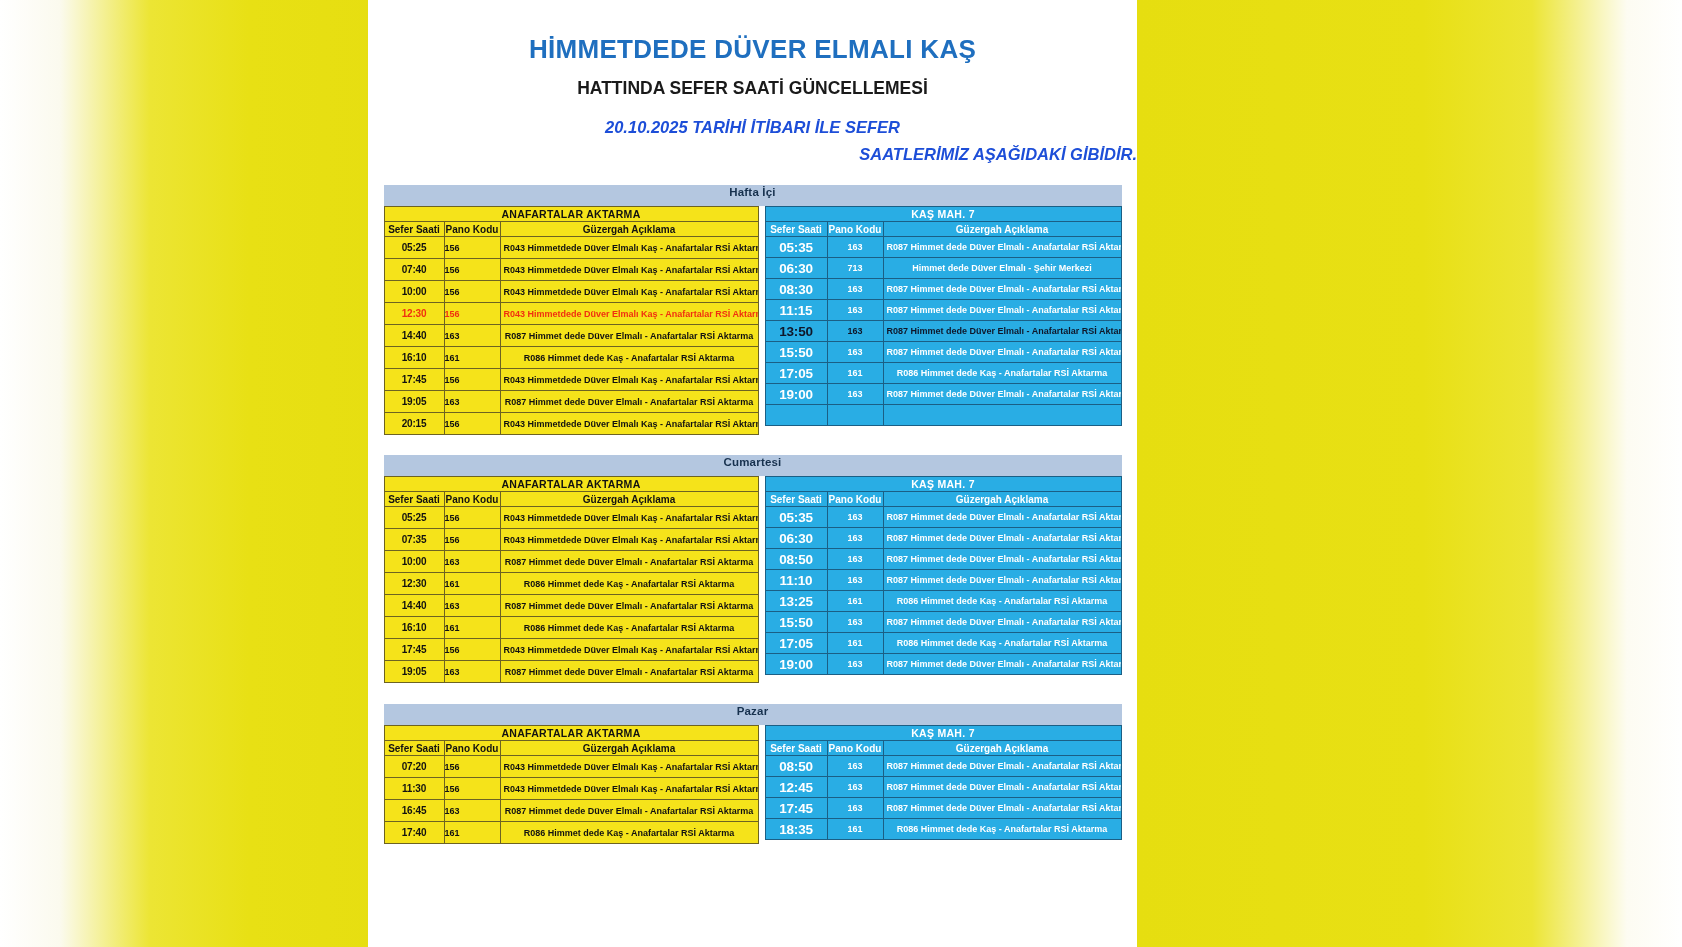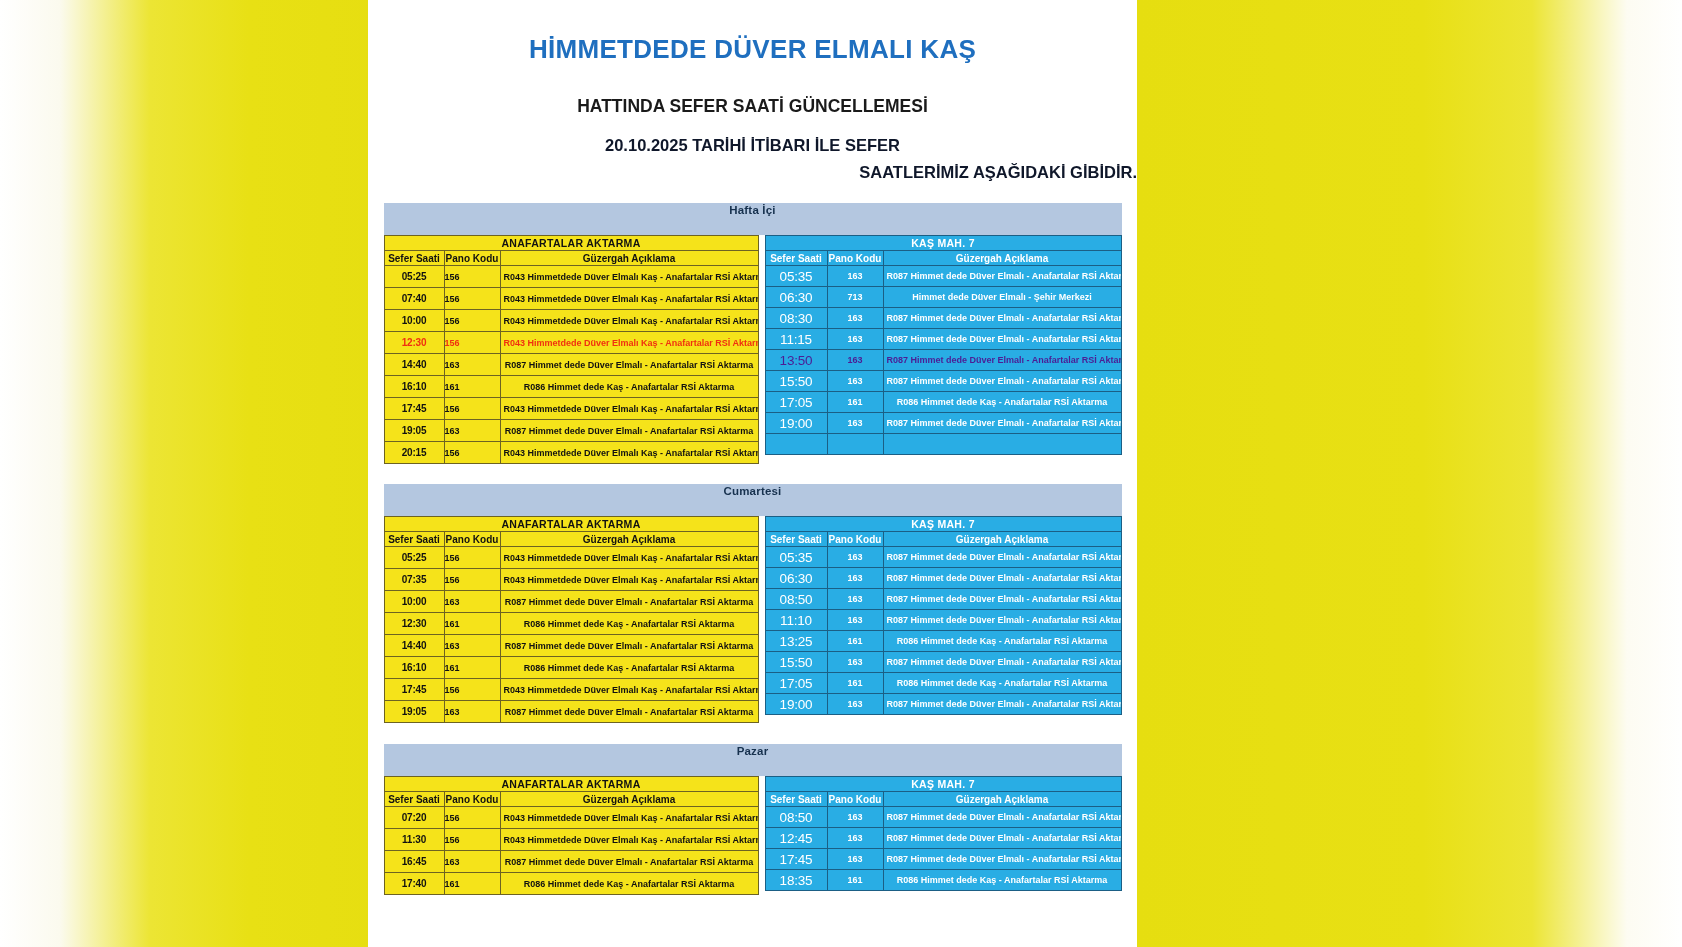--- a/index.html
+++ b/index.html
@@ -50,45 +50,46 @@
     letter-spacing: 0.3px;
     line-height: 34px;
     white-space: nowrap;
     margin-top: 26px;
   }
   .title-sub {
     color: #1a1a1a;
     font-size: 17.5px;
     font-weight: bold;
     line-height: 24px;
-    margin-top: 28px;
+    margin-top: 10px;
     white-space: nowrap;
   }
   .title-note {
-    color: #0f172a;
+    color: #1d4ed8;
     font-size: 16.5px;
     font-weight: bold;
     line-height: 23px;
     margin-top: 16px;
+    font-style: italic;
   }
   .title-note .ln2 { display: block; margin-top: 4px; text-align: right; }
 
   
   .sched-block { margin: 0 auto; width: 738px; }
   .block-hafta   { margin-top: 19px; }
   .block-cmt     { margin-top: 20px; }
   .block-pazar   { margin-top: 21px; }
 
   .day-band {
     background: #b4c7e0;
     color: #17314e;
     font-size: 11.5px;
     font-weight: bold;
     text-align: center;
-    height: 32px;
+    height: 21px;
     line-height: 15px;
     letter-spacing: 0.2px;
   }
 
   .cols { display: flex; align-items: flex-start; }
   .col-left  { width: 375px; }
   .col-gap   { width: 6px; }
   .col-right { width: 357px; }
 
   table.sched {
@@ -152,41 +153,41 @@
     letter-spacing: 0.3px;
   }
   .t-blue .hdr {
     font-size: 10px;
     font-weight: bold;
     text-align: center;
     height: 15px;
   }
   .t-blue .c-time {
     font-size: 13.5px;
-    font-weight: normal;
+    font-weight: bold;
     text-align: center;
     height: 21px;
     letter-spacing: -0.2px;
   }
   .t-blue .c-code {
     font-size: 9px;
     font-weight: bold;
     text-align: center;
   }
   .t-blue .c-route {
     font-size: 9px;
     font-weight: bold;
     text-align: center;
     padding: 0 3px;
   }
   .t-blue td.empty { height: 21px; }
 
   
   .t-yellow tr.hl td { color: #f03010; }
-  .t-blue   tr.hl td { color: #4c1d95; }
+  .t-blue   tr.hl td { color: #0f172a; }
 
   
   col.w-time  { width: 60px; }
   col.w-code  { width: 56px; }
   col.w-route { width: auto; }
   col.bw-time  { width: 62px; }
   col.bw-code  { width: 56px; }
   col.bw-route { width: auto; }
 </style>
 </head>

